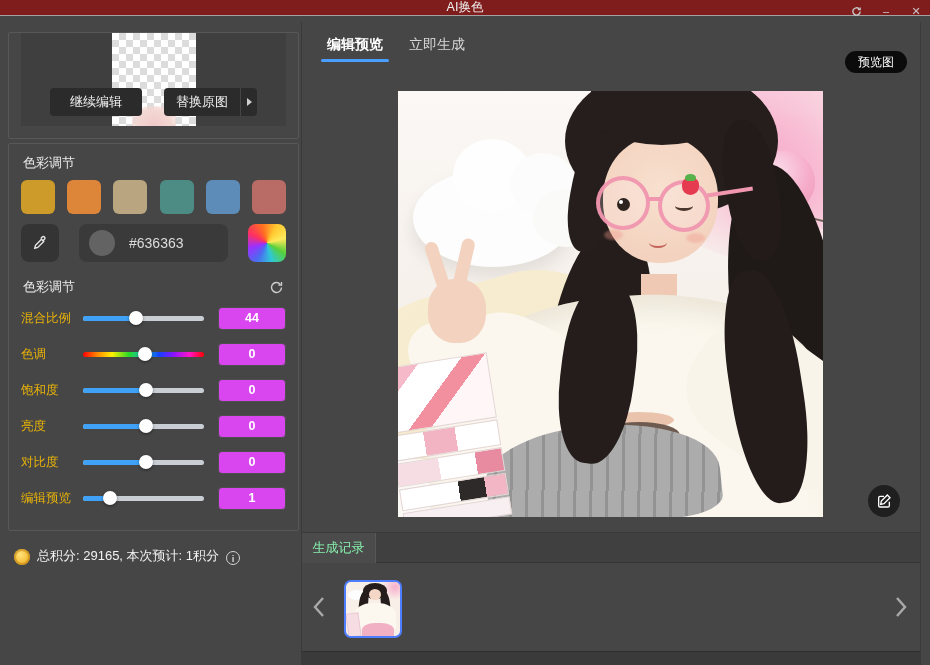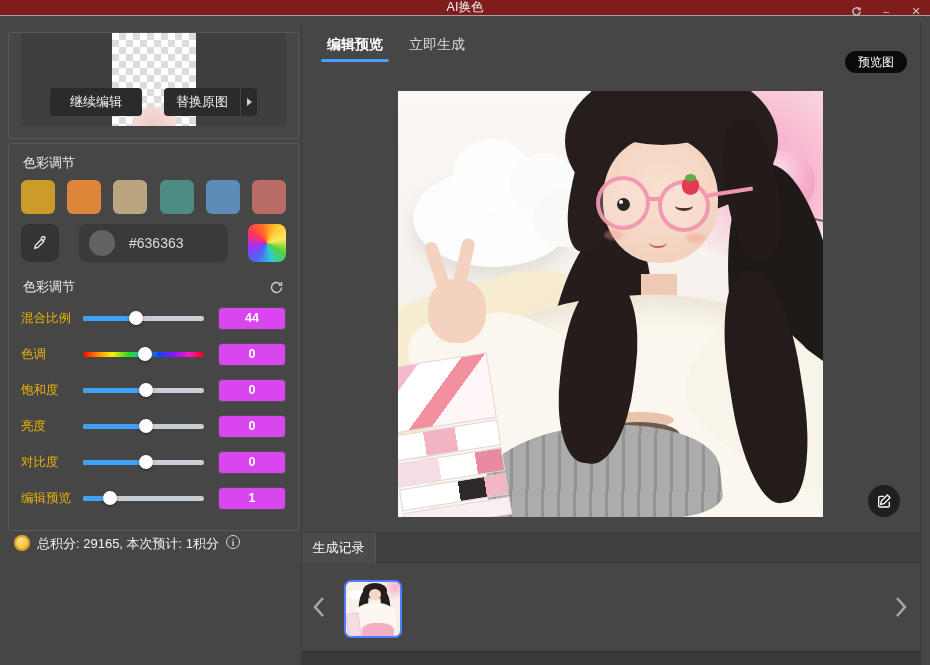--- a/index.html
+++ b/index.html
@@ -57,21 +57,21 @@
   .slider-row { display:flex; align-items:center; height:36px; }
   .s-label { width:62px; font-size:12.5px; color:#eab308; flex:none; }
   .s-track { flex:1; height:5px; border-radius:3px; background:#C9CED5; position:relative; margin-right:14px; cursor:pointer; }
   .s-track.rainbow { background:linear-gradient(90deg,#F00 0%,#FF8A00 12%,#FFF000 24%,#28D828 38%,#14C8C8 50%,#1440FF 63%,#8A14FF 75%,#FF14C8 88%,#F00 100%); }
   .s-fill { position:absolute; left:0; top:0; height:100%; border-radius:3px; background:var(--accent); }
   .s-thumb { position:absolute; top:50%; transform:translateY(-50%); width:14px; height:14px; border-radius:50%;
     background:#FFF; box-shadow:0 1px 3px rgba(0,0,0,.45); cursor:grab; }
   .s-value { width:68px; height:23px; flex:none; background:#d946ef; border:1px solid #4E4E4E; border-radius:4px;
     color:#FFF; font-size:12.5px; font-weight:bold; display:flex; align-items:center; justify-content:center; cursor:text; }
 
-  .points-row { margin:4px 6px 0; display:flex; align-items:flex-start; gap:7px; font-size:13px; color:#F2F2F2; }
+  .points-row { margin:16px 6px 0; display:flex; align-items:flex-end; gap:7px; font-size:13px; color:#F2F2F2; }
   .coin { width:16px; height:16px; border-radius:50%; flex:none;
     background:radial-gradient(circle at 40% 35%, #FFE27A 0%, #F6C13D 55%, #D99A22 100%);
     box-shadow:inset 0 0 0 2px rgba(190,130,20,.55); }
   .info-badge { width:14px; height:14px; border-radius:50%; border:1.3px solid #D5D5D5; color:#D5D5D5;
     font-size:9.5px; display:flex; align-items:center; justify-content:center; font-weight:bold; cursor:pointer; }
   .generate-btn { margin:12px 6px 0; width:265px; height:28px; border-radius:14px; border:none; cursor:pointer;
     background:linear-gradient(90deg,var(--grad-a),var(--grad-b));
     color:#FFF; font-size:14px; display:flex; align-items:center; justify-content:center;
     font-family:inherit; }
 
@@ -150,21 +150,21 @@
   .ph-mag-top { top:0; height:66px; background:linear-gradient(135deg,#F6B9C9 0 22%,#FFFFFF 22% 48%,#F3909F 48% 62%,#FFF6F8 62% 100%); }
   .ph-mag-2 { top:68px; height:26px; background:linear-gradient(90deg,#FFFFFF 0 30%,#F2B3C3 30% 60%,#FFFFFF 60% 100%); }
   .ph-mag-3 { top:96px; height:24px; background:linear-gradient(90deg,#F6DDE4 0 40%,#FFFFFF 40% 75%,#E88AA0 75% 100%); }
   .ph-mag-4 { top:122px; height:22px; background:linear-gradient(90deg,#FFFFFF 0 55%,#2E2A2A 55% 80%,#F3B6C4 80% 100%); }
   .ph-mag-5 { top:146px; height:18px; background:#F7EFF1; }
 
   .edit-fab { position:absolute; right:20px; top:463px; width:32px; height:32px; border-radius:50%;
     background:#1F1F1F; display:flex; align-items:center; justify-content:center; cursor:pointer; }
 
   .history-bar { position:absolute; left:0; right:0; top:510px; height:31px; display:flex; border-top:1px solid #3A3A3A; }
-  .h-tab { width:74px; background:#4B4B4B; border-right:1px solid #575757; font-size:13px; color:#ffffff;
+  .h-tab { width:74px; background:#4B4B4B; border-right:1px solid #575757; font-size:13px; color:#86efac;
     display:flex; align-items:center; justify-content:center; cursor:pointer;font-family:Liberation Mono, monospace; }
   .h-rest { flex:1; background:#404040; border-bottom:1px solid #343434; }
   .carousel { position:absolute; left:0; right:0; top:541px; height:88px; }
   .car-prev { position:absolute; left:10px; top:50%; transform:translateY(-50%); color:#A9A9A9; cursor:pointer; display:flex; }
   .car-next { position:absolute; right:12px; top:50%; transform:translateY(-50%); color:#A9A9A9; cursor:pointer; display:flex; }
   .h-thumb { position:absolute; left:42px; top:17px; width:58px; height:58px; border:2px solid var(--thumb-border);
     border-radius:7px; overflow:hidden; background:#F8EFE8; cursor:pointer; }
   .h-thumb div { position:absolute; }
   .t-glow { right:-8px; top:-8px; width:26px; height:26px; border-radius:50%; background:radial-gradient(circle,rgba(247,168,200,.9),rgba(247,168,200,0) 70%); }
   .t-cloud { left:2px; top:8px; width:18px; height:10px; border-radius:50%; background:#FDFDFD; }

